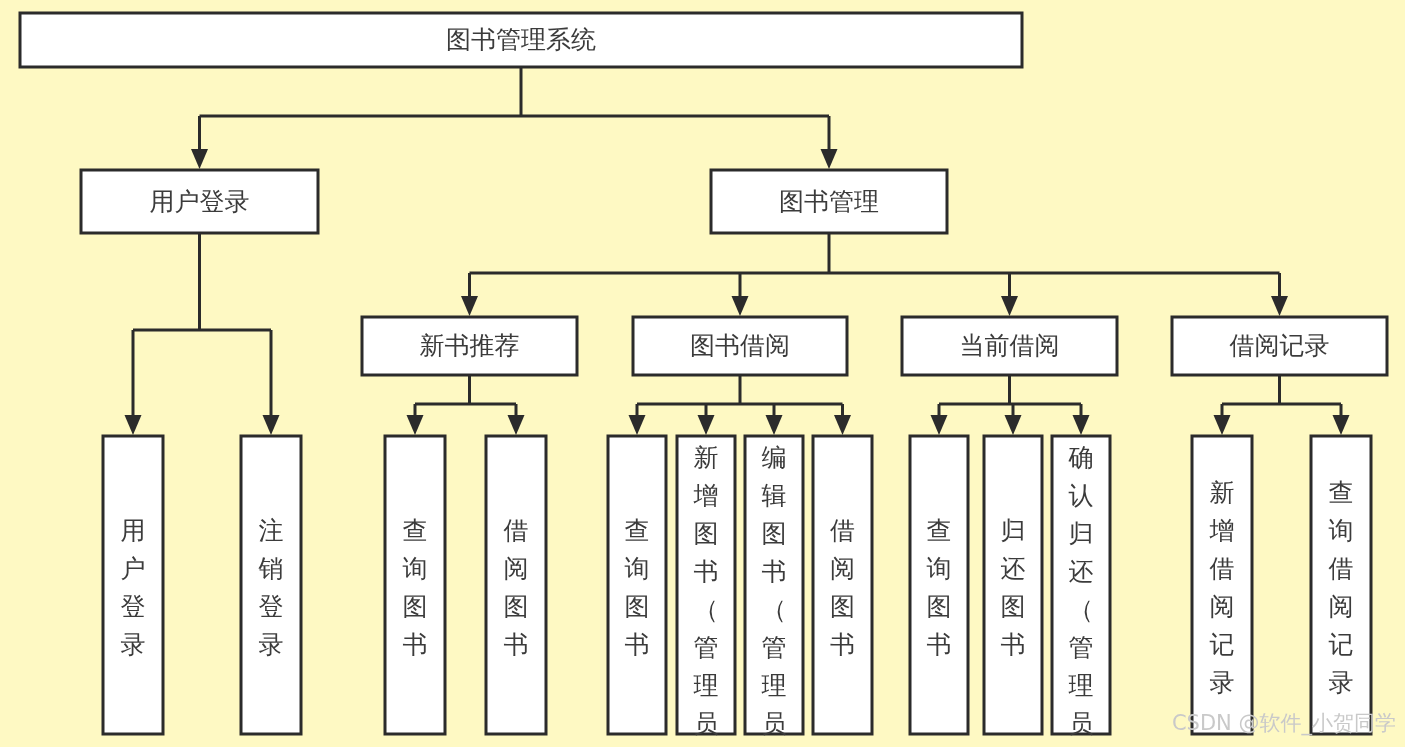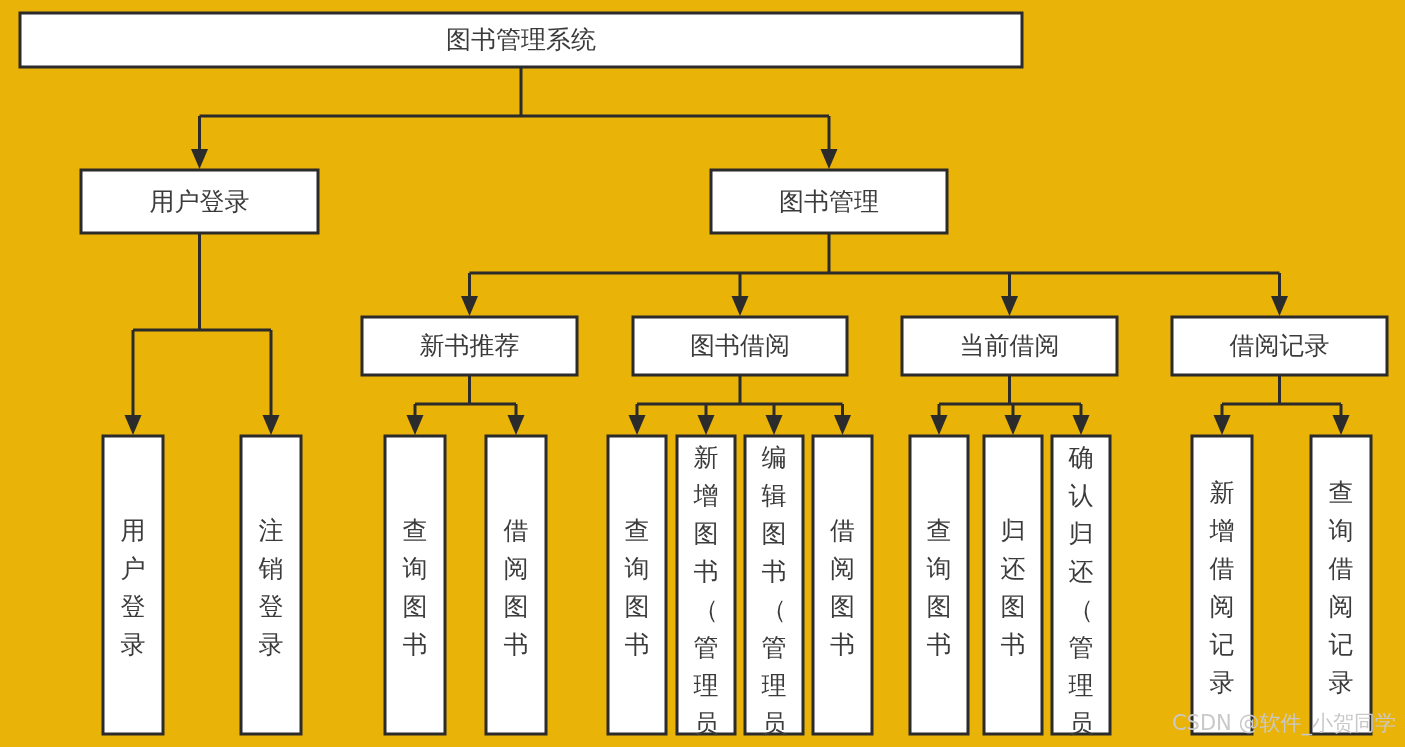--- a/index.html
+++ b/index.html
@@ -7,21 +7,21 @@
     padding: 0;
     background: #ffffff;
   }
   body {
     font-family: "DejaVu Sans", "Liberation Sans", sans-serif;
   }
   #chart-root {
     position: relative;
     width: 1405px;
     height: 747px;
-    background: #eab308;
+    background: #fef9c3;
     overflow: hidden;
   }
   svg.flow {
     position: absolute;
     left: 0;
     top: 0;
     width: 1405px;
     height: 747px;
     display: block;
   }

